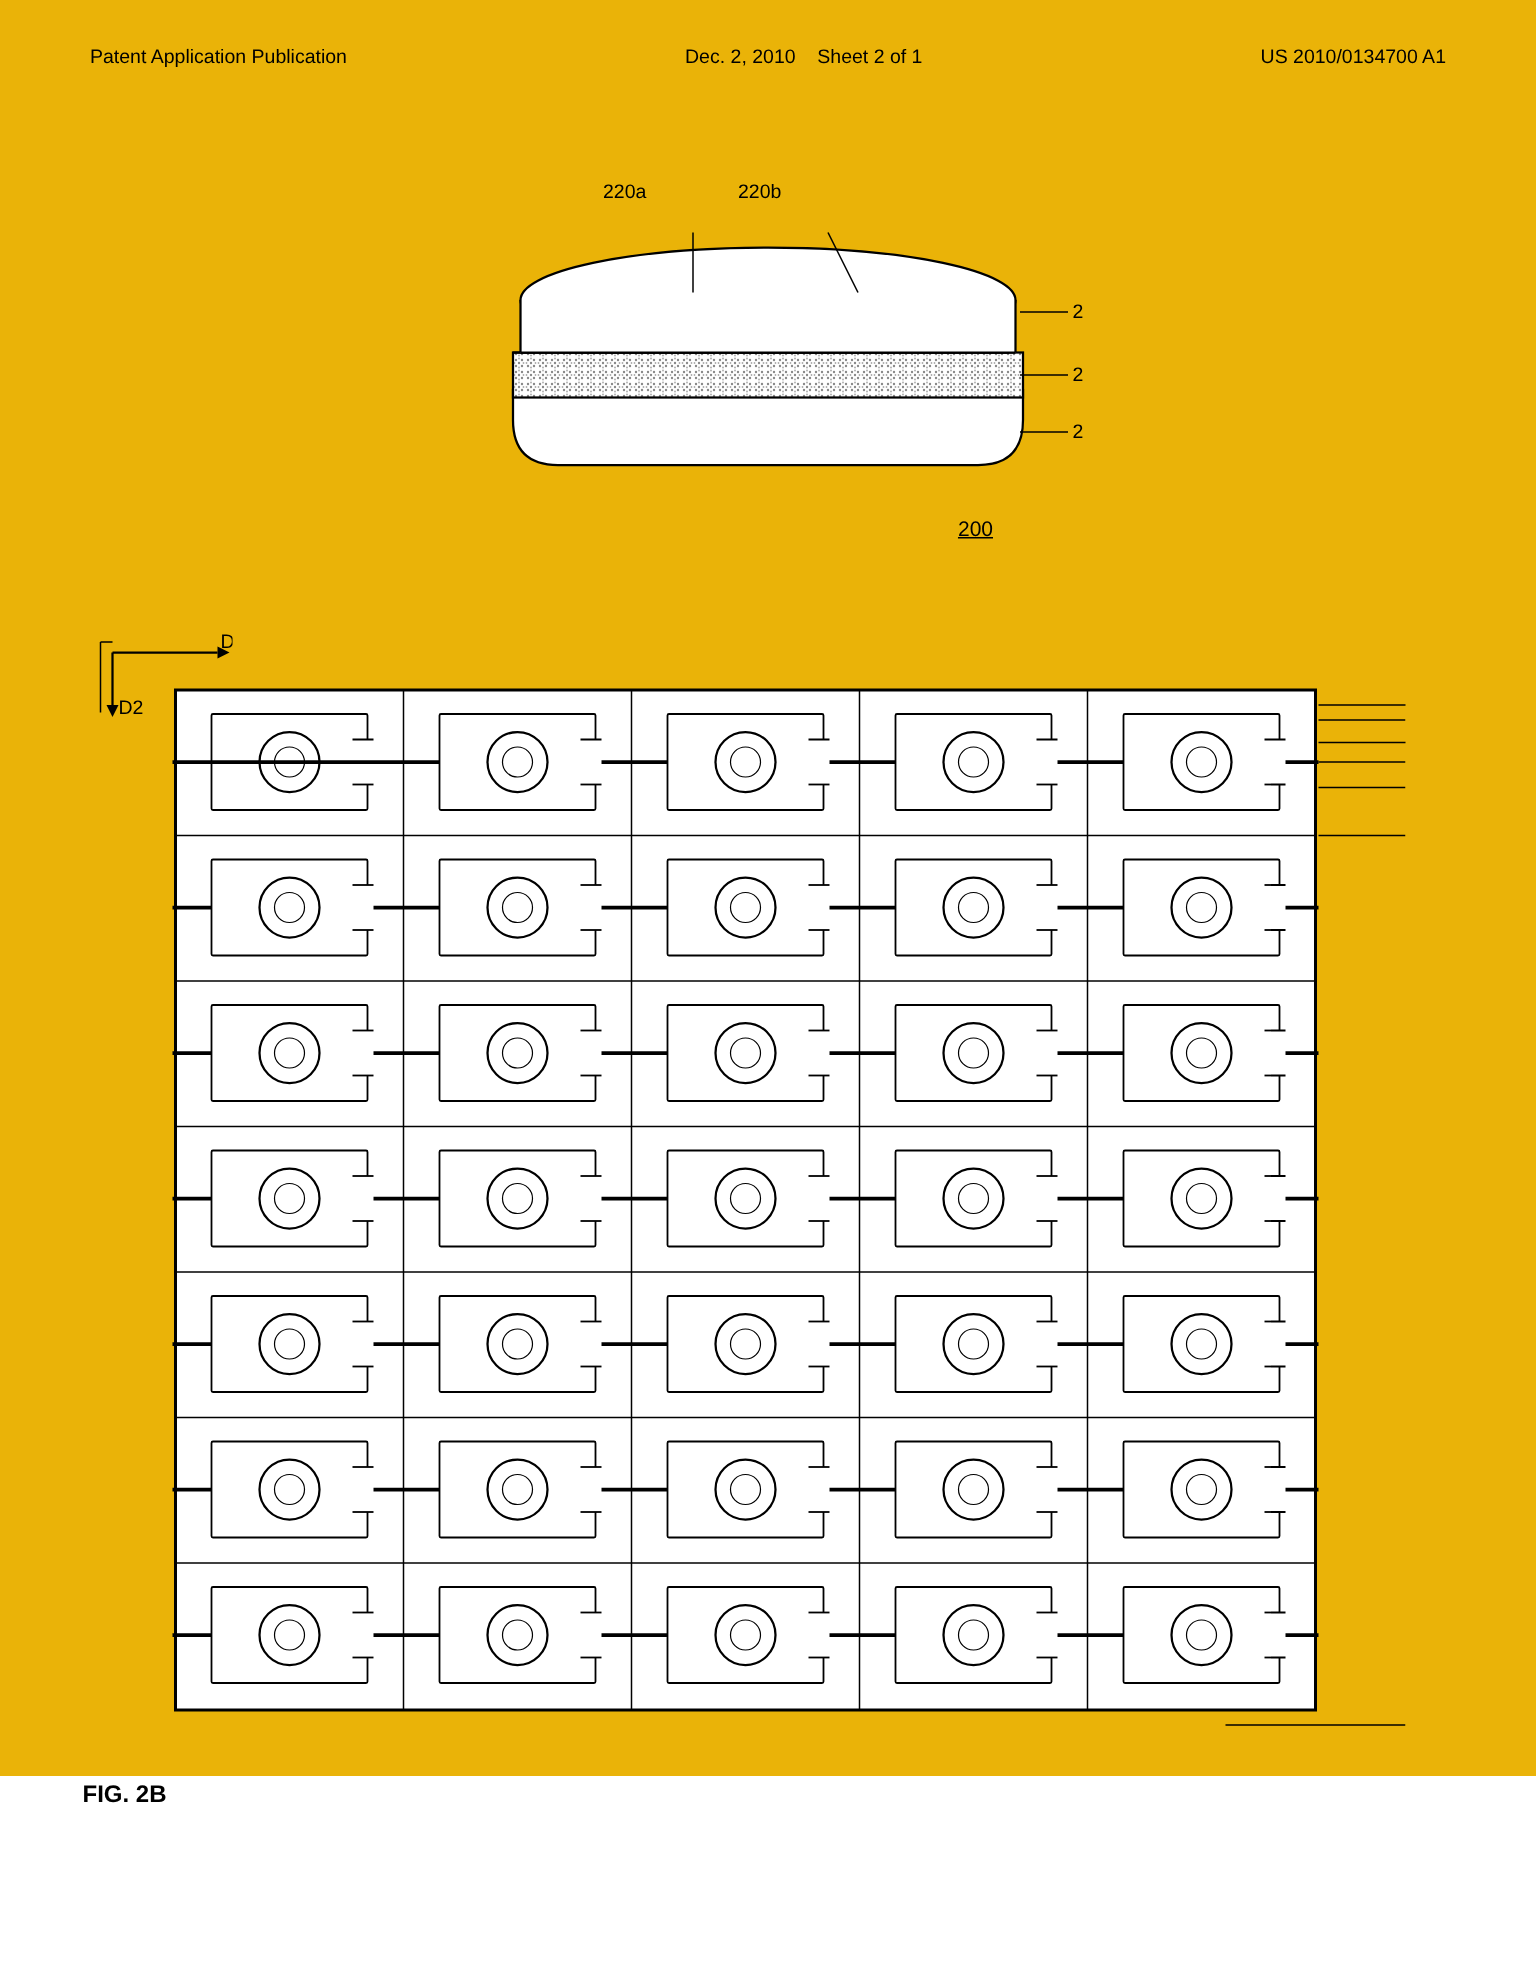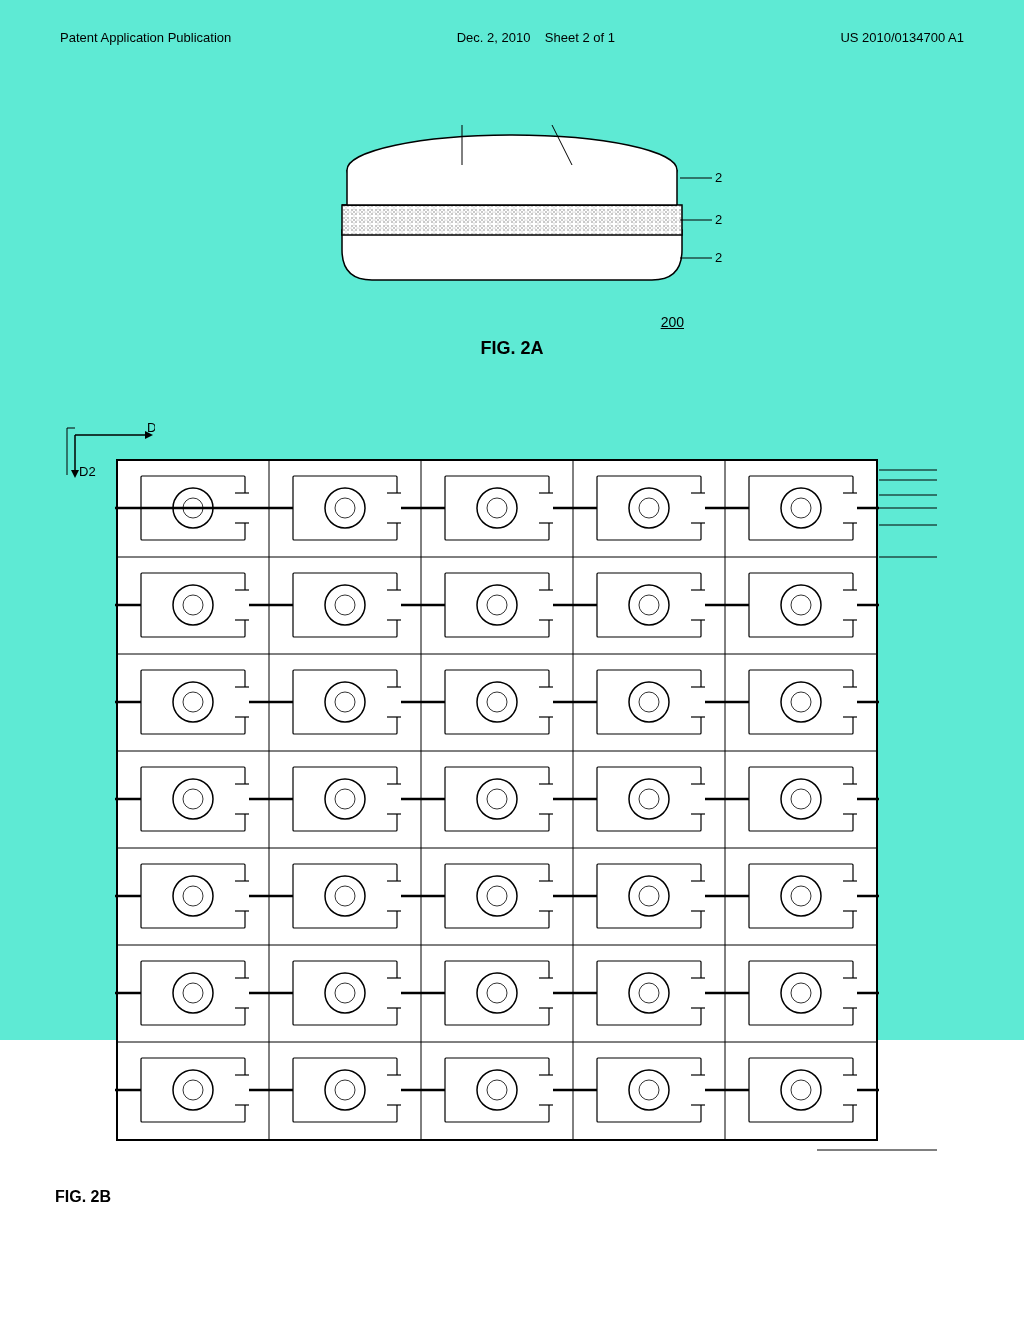--- a/index.html
+++ b/index.html
@@ -6,23 +6,23 @@
     body {
       width: 1024px;
       height: 1320px;
       background: #ffffff;
       font-family: Arial, sans-serif;
       overflow: hidden;
       position: relative;
     }
     .page {
       width: 1024px;
-      height: 1040px;
+      height: 1184px;
       position: relative;
-      background: #5eead4;
+      background: #eab308;
     }
     
     .header {
       position: absolute;
       top: 30px;
       left: 60px;
       right: 60px;
       display: flex;
       justify-content: space-between;
       align-items: baseline;
@@ -38,20 +38,24 @@
     <span>Patent Application Publication</span>
     <span>
       <span>Dec. 2, 2010</span>&nbsp;&nbsp;&nbsp;
       <span>Sheet 2 of 1</span>
     </span>
     <span>US 2010/0134700 A1</span>
   </div>
 
   <div style="position:absolute; top:120px; left:50%; transform:translateX(-50%); width:500px;">
 
+    <div style="position:relative; height:30px;">
+      <span style="position:absolute; left:140px; font-size:13px;">220a</span>
+      <span style="position:absolute; left:230px; font-size:13px;">220b</span>
+    </div>
 
     <svg width="420" height="190" viewBox="0 0 420 190" style="display:block; margin:0 auto;">
 
       <path d="M40,130 Q40,160 70,160 L350,160 Q380,160 380,130 L380,110 L40,110 Z" fill="white" stroke="black" stroke-width="1.5"></path>
 
       <rect x="40" y="85" width="340" height="30" fill="url(#stipple)" stroke="black" stroke-width="1.5"></rect>
 
       <defs>
         <pattern id="stipple" x="0" y="0" width="8" height="8" patternUnits="userSpaceOnUse">
           <rect width="8" height="8" fill="white"></rect>
@@ -81,25 +85,24 @@
       <line x1="378" y1="100" x2="410" y2="100" stroke="black" stroke-width="1"></line>
       <text x="413" y="104" font-size="13" font-family="Arial">230</text>
 
       <line x1="378" y1="138" x2="410" y2="138" stroke="black" stroke-width="1"></line>
       <text x="413" y="142" font-size="13" font-family="Arial">210</text>
 
       <line x1="160" y1="5" x2="160" y2="45" stroke="black" stroke-width="1"></line>
       <line x1="250" y1="5" x2="270" y2="45" stroke="black" stroke-width="1"></line>
     </svg>
 
-    <div style="text-align:right; margin-right:78px; margin-top:4px; font-size:14px;">
+    <div style="text-align:right; margin-right:100px; margin-top:4px; font-size:14px;">
       <span style="text-decoration:underline;">200</span>
     </div>
 
-    <div style="text-align:center; font-size:18px; font-weight:bold; margin-top:8px;">FIG. 2A</div>
   </div>
 
   <div style="position:absolute; top:410px; left:55px; right:55px;">
 
     <div style="position:absolute; top:10px; left:10px;">
       
       <svg width="90" height="60" viewBox="0 0 90 60">
         <line x1="10" y1="15" x2="80" y2="15" stroke="black" stroke-width="1.5"></line>
         <polygon points="80,11 88,15 80,19" fill="black"></polygon>
         <text x="82" y="12" font-size="13" font-family="Arial">D1</text>

